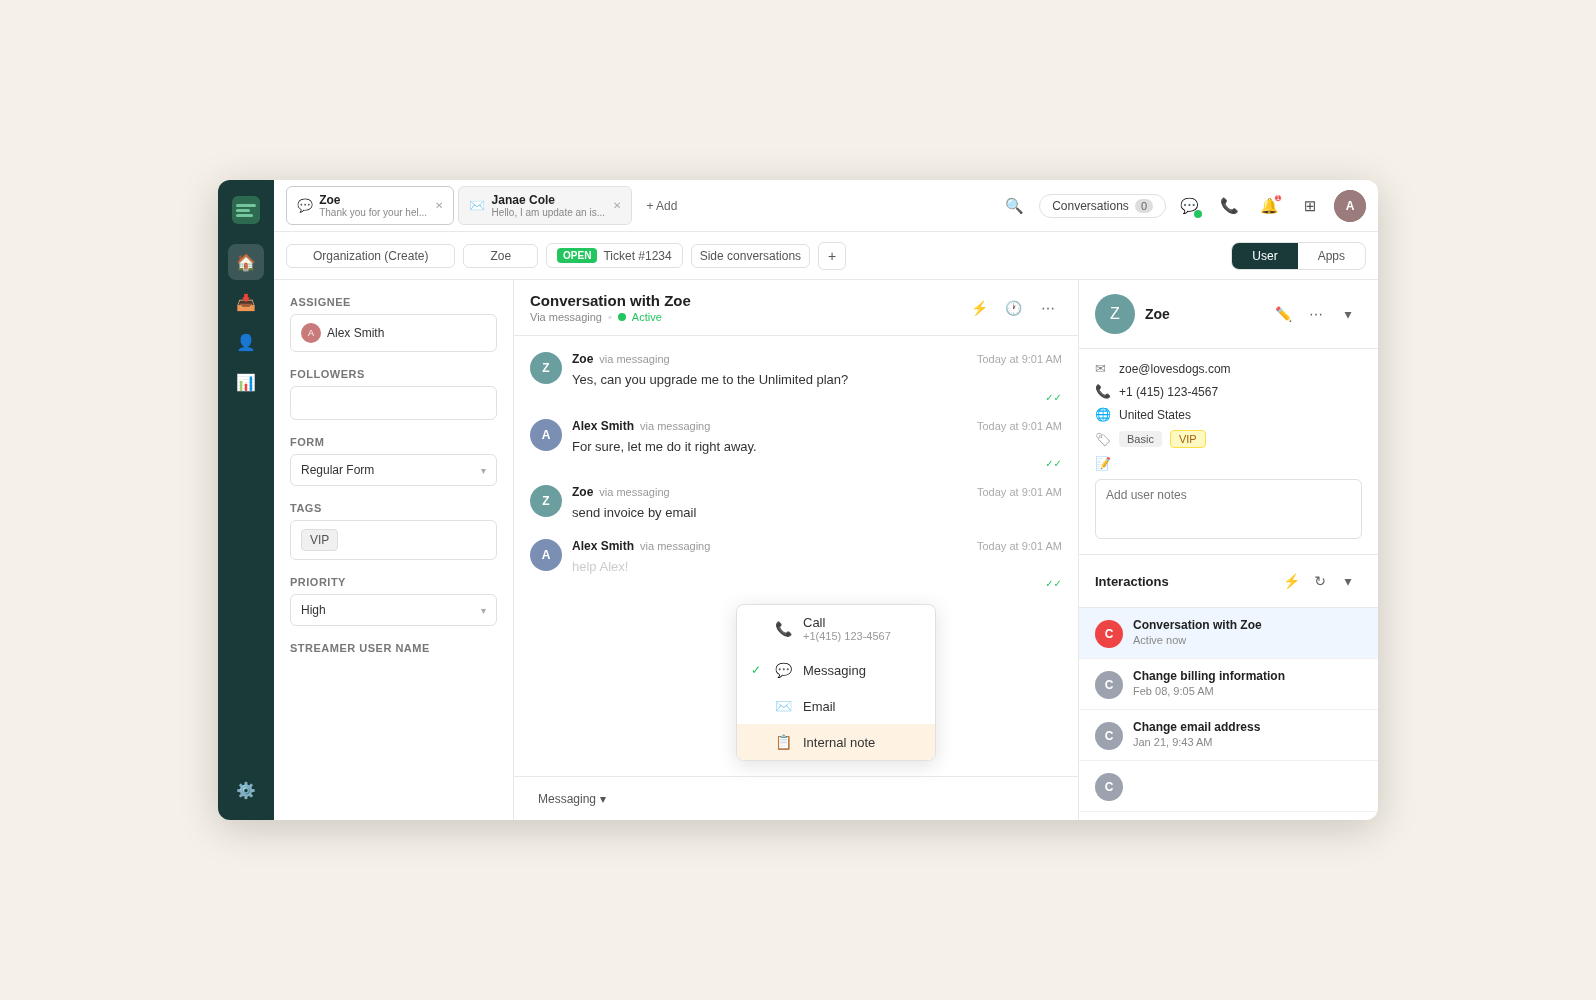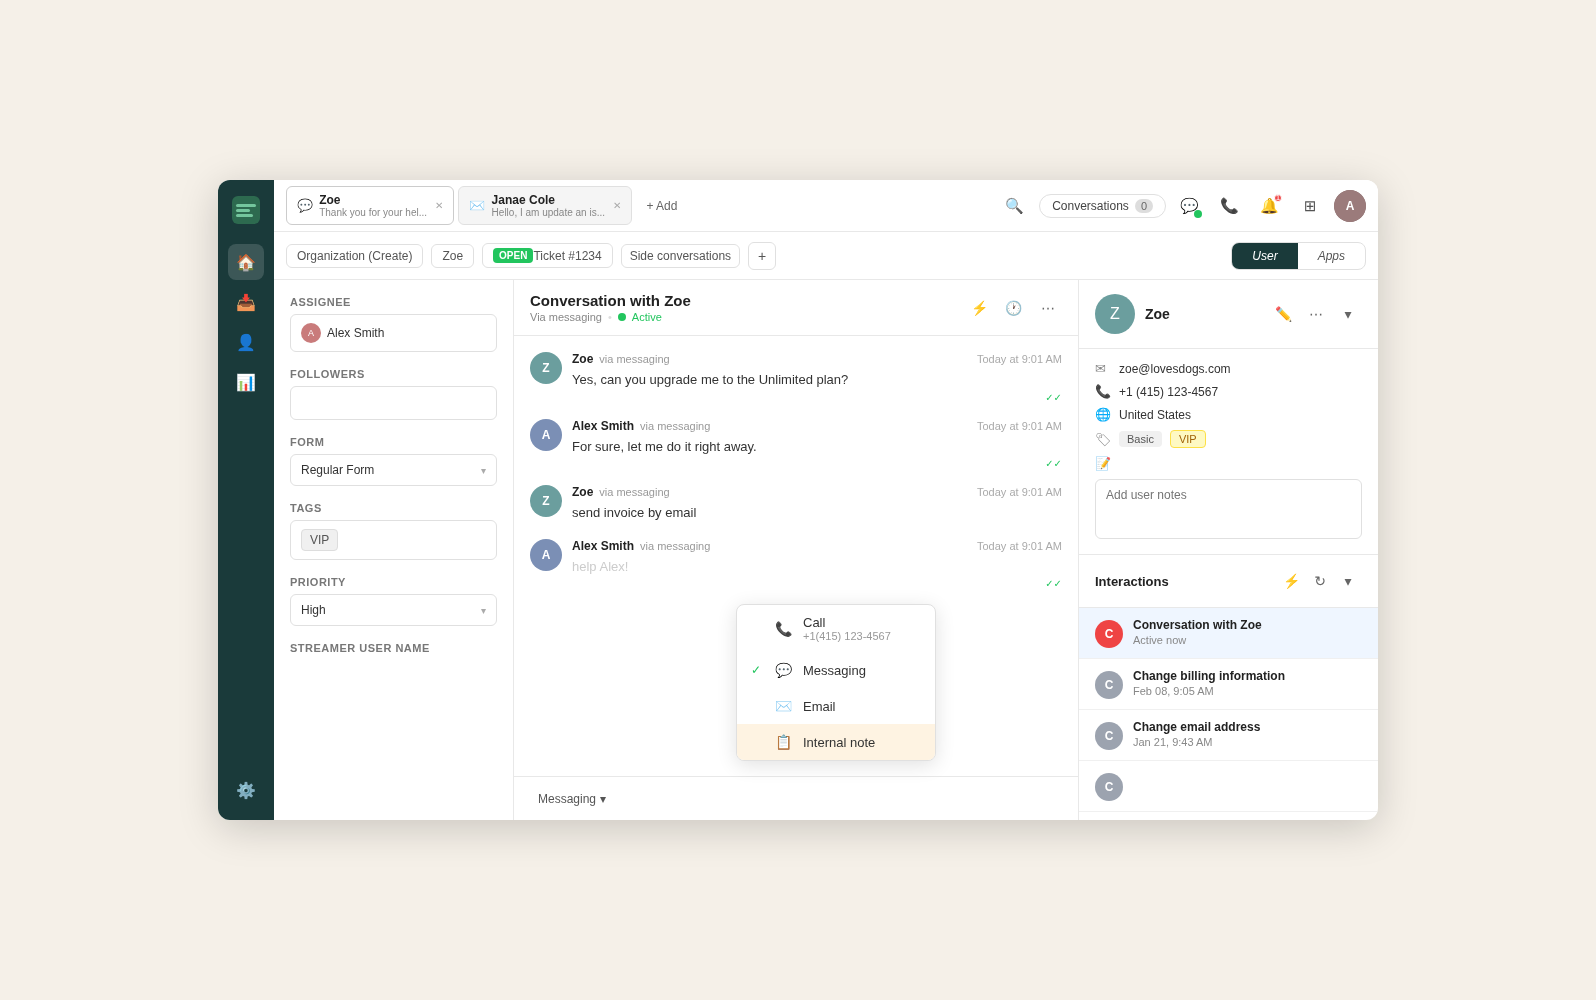--- a/index.html
+++ b/index.html
@@ -176,28 +176,29 @@
       background: #fff;
       border-bottom: 1px solid #e8e8e8;
       display: flex;
       align-items: center;
       padding: 0 12px;
       gap: 8px;
     }
     .breadcrumb-item {
       font-size: 12px;
       color: #555;
-      padding: 4px 10px;
+      padding: 4px 26px;
       border: 1px solid #e0e0e0;
       border-radius: 6px;
       cursor: pointer;
     }
     .ticket-badge {
       display: flex;
       align-items: center;
+      gap: 6px;
       padding: 4px 10px;
       border: 1px solid #e0e0e0;
       border-radius: 6px;
       cursor: pointer;
     }
     .open-tag {
       background: #22c55e;
       color: #fff;
       font-size: 10px;
       font-weight: bold;
@@ -233,21 +234,20 @@
       display: flex;
       border: 1px solid #e0e0e0;
       border-radius: 8px;
       overflow: hidden;
     }
     .ua-tab {
       padding: 6px 20px;
       font-size: 12px;
       cursor: pointer;
       color: #555;
-      font-style: italic;
     }
     .ua-tab.active { background: #1a3a3a; color: #fff; }
     
     .body-area {
       flex: 1;
       display: flex;
       overflow: hidden;
     }
     
     .left-panel {

